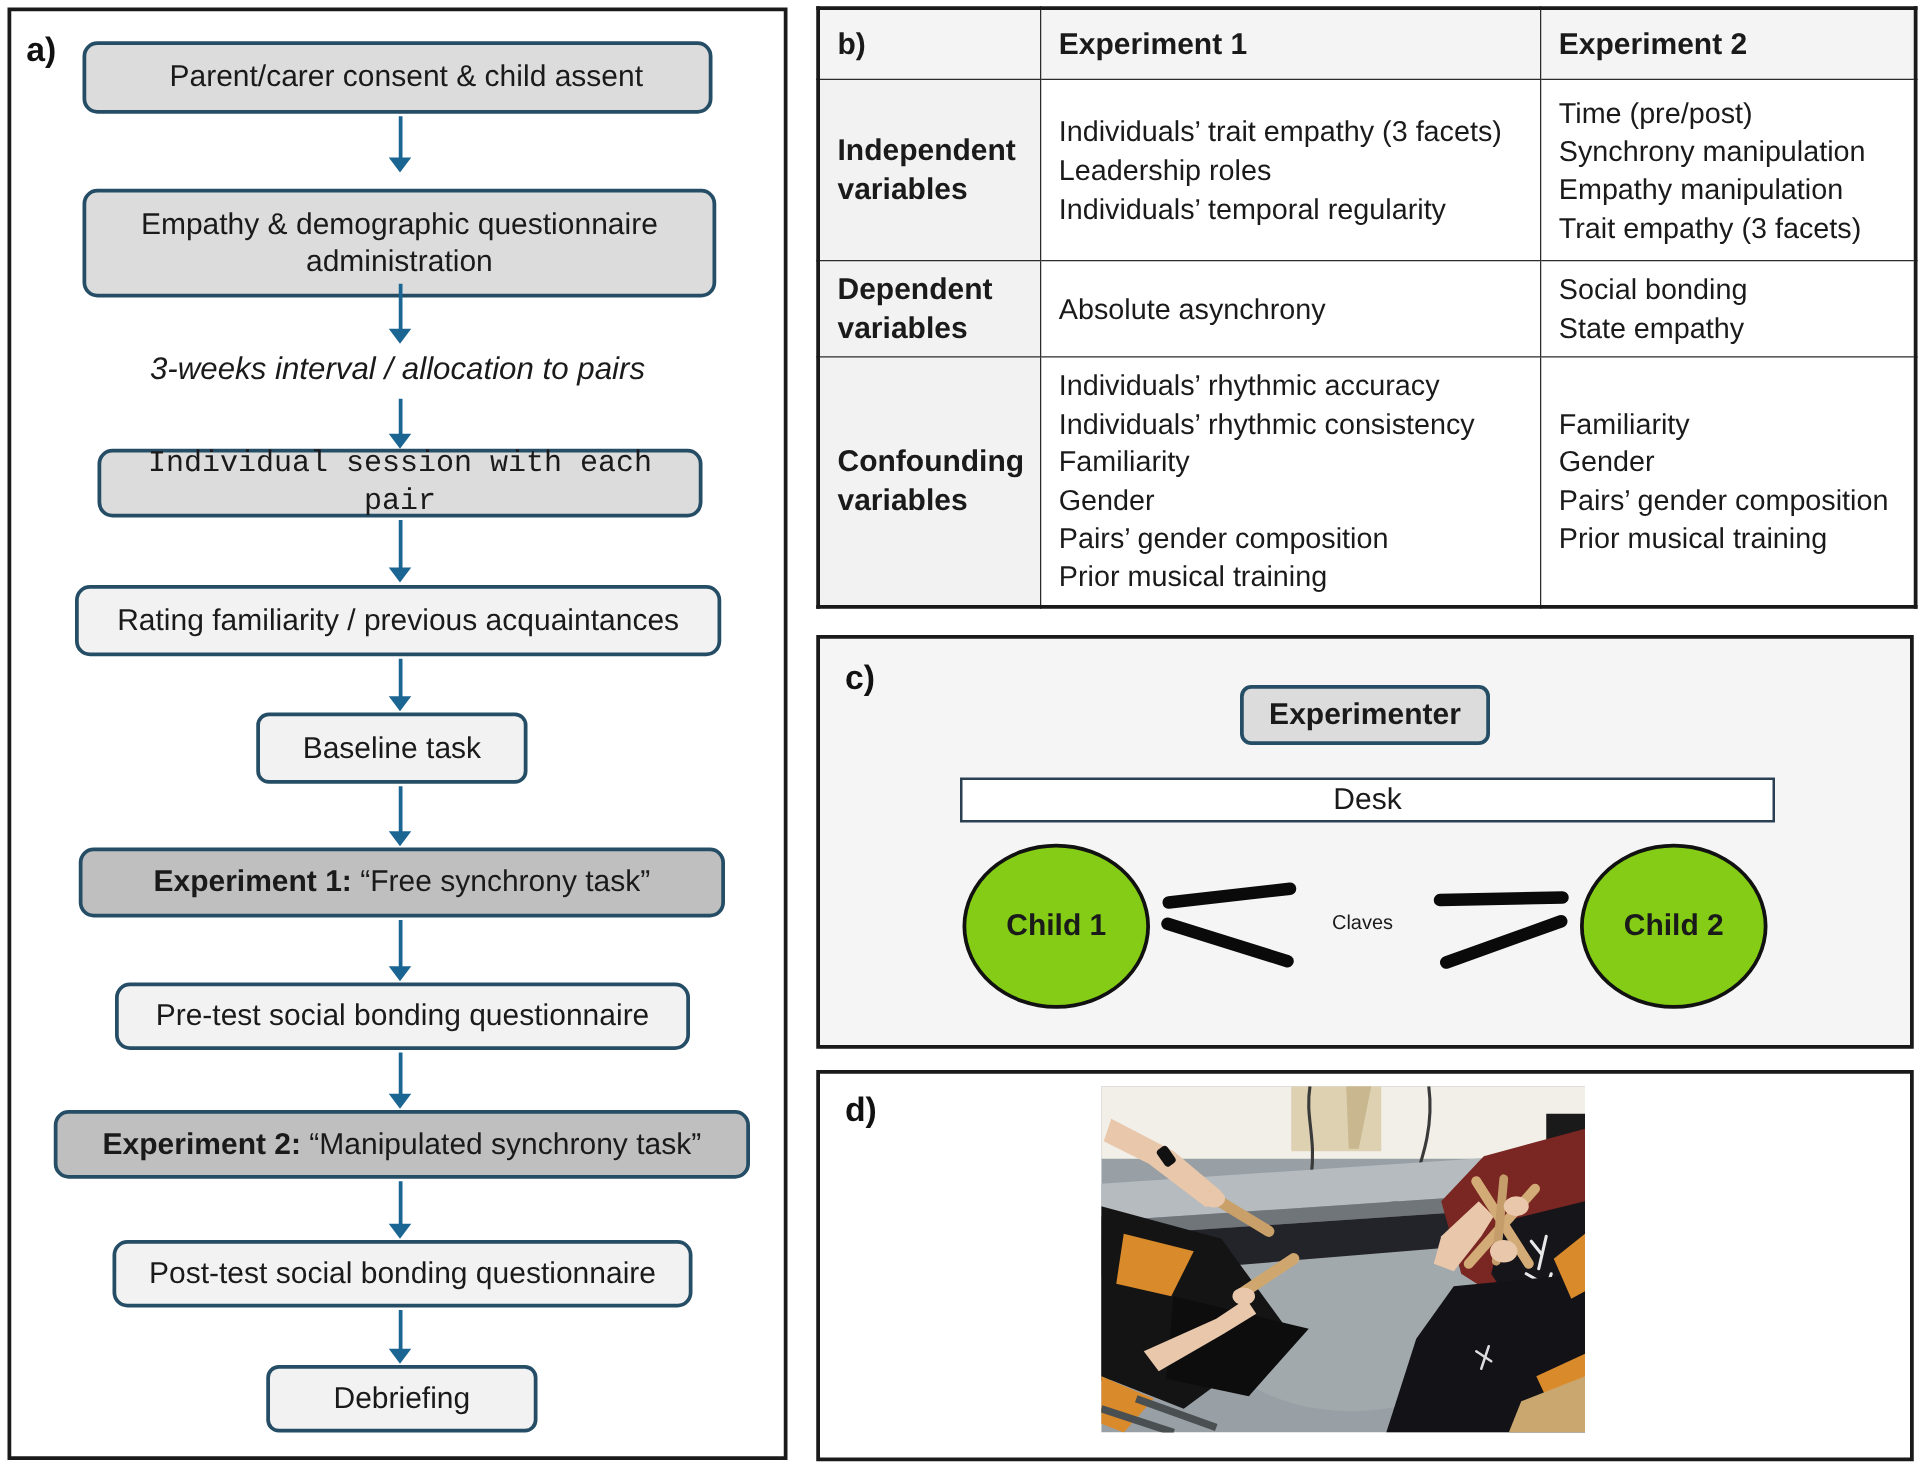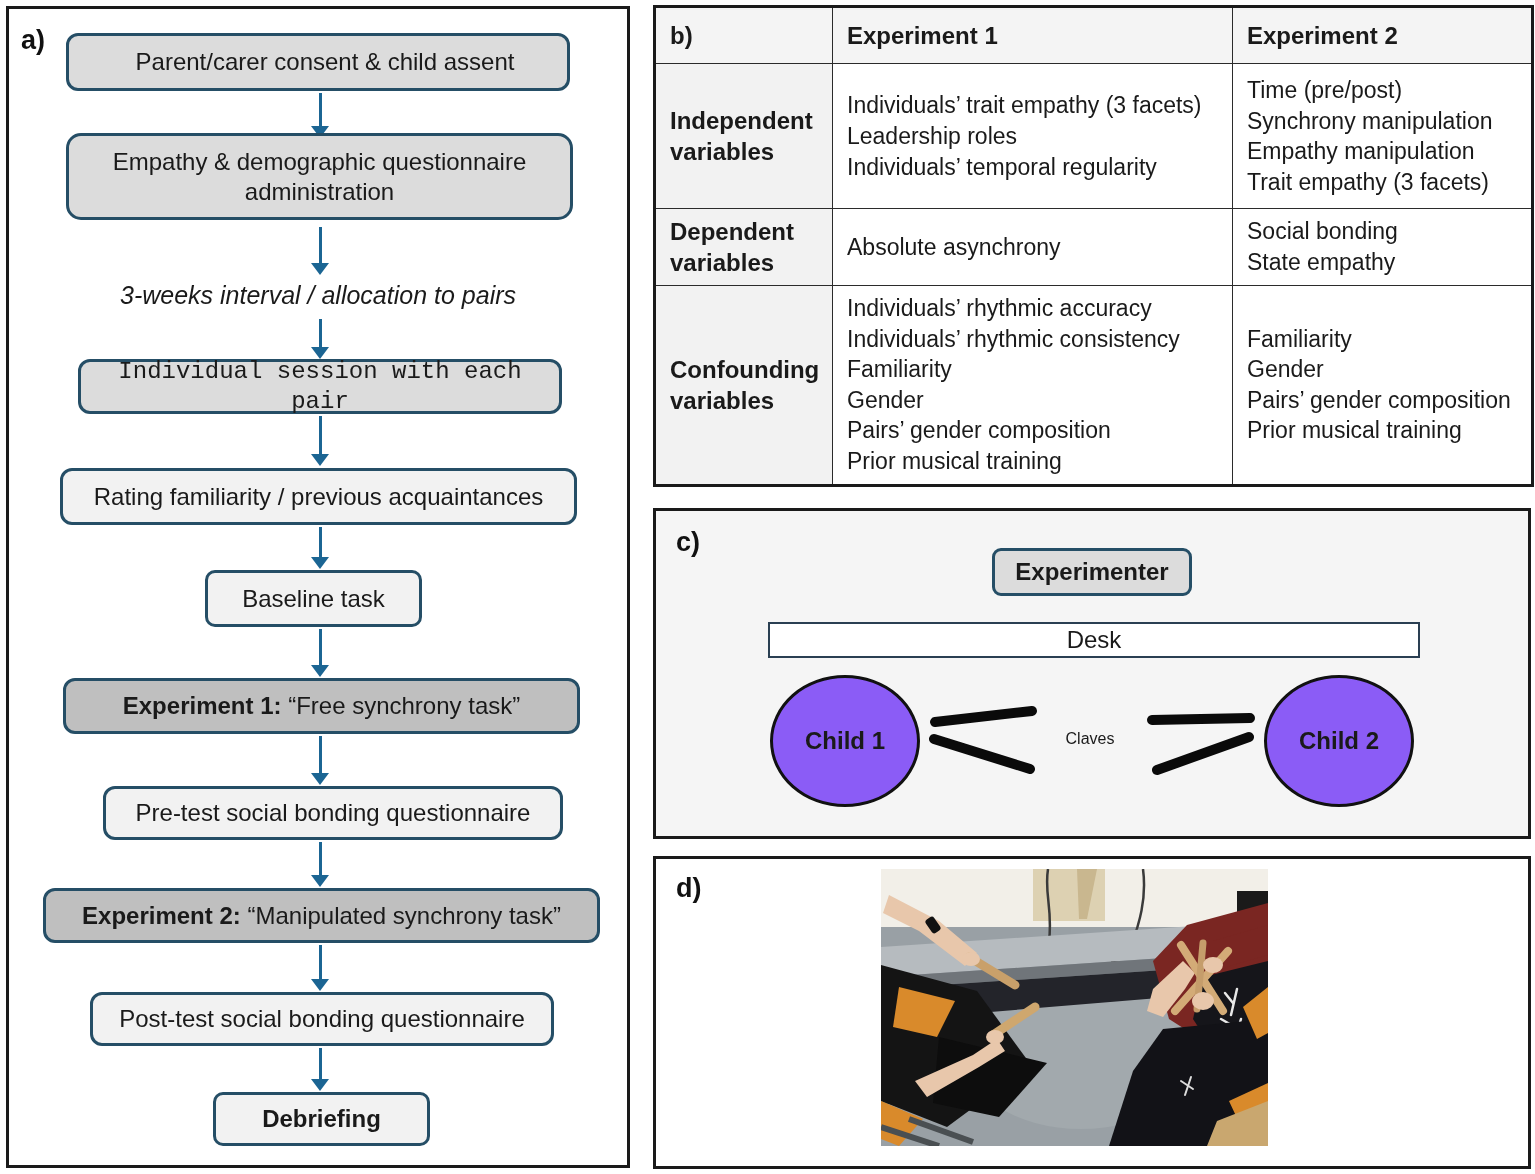--- a/index.html
+++ b/index.html
@@ -27,67 +27,67 @@
   #panel-b th{text-align:left;font-size:24px;background:#f4f4f4;}
   #panel-b td.rowlabel{background:#f2f2f2;font-weight:bold;font-size:24px;line-height:1.3;}
   #panel-b td.cell{font-size:23px;line-height:1.33;background:#ffffff;}
   #panel-b td.cell span{display:block;}
   
   #panel-c{left:653px;top:508px;width:878px;height:331px;background:#f5f5f5;}
   .cbox{position:absolute;box-sizing:border-box;display:flex;align-items:center;justify-content:center;font-size:24px;}
   #experimenter{left:336px;top:37px;width:200px;height:48px;background:#dcdcdc;border:3px solid #254e66;border-radius:9px;font-weight:bold;}
   #desk{left:112px;top:111px;width:652px;height:36px;background:#ffffff;border:2px solid #2a3f52;}
   .child-circle{position:absolute;width:150px;height:132px;border:3px solid #111;border-radius:50%;
-        background:#8b5cf6;display:flex;align-items:center;justify-content:center;font-size:24px;font-weight:bold;box-sizing:border-box;}
+        background:#84cc16;display:flex;align-items:center;justify-content:center;font-size:24px;font-weight:bold;box-sizing:border-box;}
   #claves-label{left:374px;top:219px;width:120px;position:absolute;text-align:center;font-size:16px;}
   
   #panel-d{left:653px;top:856px;width:878px;height:313px;}
   #photo{position:absolute;left:225px;top:10px;width:387px;height:277px;}
 </style>
 </head>
 <body>
 
 <div class="panel" id="panel-a">
   <div class="panel-label" style="left:12px;top:16px;">a)</div>
 
   <div class="fbox fill-grey" style="left:57px;top:24px;width:504px;height:58px;padding-left:28px;">Parent/carer consent &amp; child assent</div>
   <div class="arrow" style="left:302px;top:84px;height:45px;"></div>
 
-  <div class="fbox fill-grey" style="left:57px;top:124px;width:507px;height:87px;border-radius:15px;">Empathy &amp; demographic questionnaire administration</div>
+  <div class="fbox fill-grey" style="left:57px;top:142px;width:507px;height:87px;">Empathy &amp; demographic questionnaire administration</div>
   <div class="arrow" style="left:302px;top:218px;height:48px;"></div>
 
   <div class="fnote" style="top:272px;">3-weeks interval / allocation to pairs</div>
   <div class="arrow" style="left:302px;top:310px;height:40px;"></div>
 
   <div class="fbox fill-grey" style="left:69px;top:350px;width:484px;height:55px;font-family:Liberation Mono, monospace;">Individual session with each pair</div>
   <div class="arrow" style="left:302px;top:407px;height:50px;"></div>
 
   <div class="fbox fill-light" style="left:51px;top:459px;width:517px;height:57px;">Rating familiarity / previous acquaintances</div>
   <div class="arrow" style="left:302px;top:518px;height:42px;"></div>
 
   <div class="fbox fill-light" style="left:196px;top:561px;width:217px;height:57px;border-radius:10px;">Baseline task</div>
   <div class="arrow" style="left:302px;top:620px;height:48px;"></div>
 
   <div class="fbox fill-dark" style="left:54px;top:669px;width:517px;height:56px;align-items:center;">
     <span><span class="bold">Experiment 1:</span><span> “Free synchrony task”</span></span>
   </div>
   <div class="arrow" style="left:302px;top:727px;height:49px;"></div>
 
-  <div class="fbox fill-light" style="left:83px;top:777px;width:460px;height:54px;margin-left:11px;">Pre-test social bonding questionnaire</div>
+  <div class="fbox fill-light" style="left:83px;top:777px;width:460px;height:54px;">Pre-test social bonding questionnaire</div>
   <div class="arrow" style="left:302px;top:833px;height:45px;"></div>
 
   <div class="fbox fill-dark" style="left:34px;top:879px;width:557px;height:55px;">
     <span><span class="bold">Experiment 2:</span><span> “Manipulated synchrony task”</span></span>
   </div>
   <div class="arrow" style="left:302px;top:936px;height:46px;"></div>
 
   <div class="fbox fill-light" style="left:81px;top:983px;width:464px;height:54px;">Post-test social bonding questionnaire</div>
   <div class="arrow" style="left:302px;top:1039px;height:43px;"></div>
 
-  <div class="fbox fill-light" style="left:204px;top:1083px;width:217px;height:54px;border-radius:10px;font-weight:bold;">Debriefing</div>
+  <div class="fbox fill-light" style="left:204px;top:1083px;width:217px;height:54px;border-radius:10px;">Debriefing</div>
 </div>
 
 <table id="panel-b">
   <colgroup>
       <col style="width:178px;">
       <col style="width:400px;">
       <col style="width:300px;">
     </colgroup>
   <tbody>
       <tr style="height:57px;">

